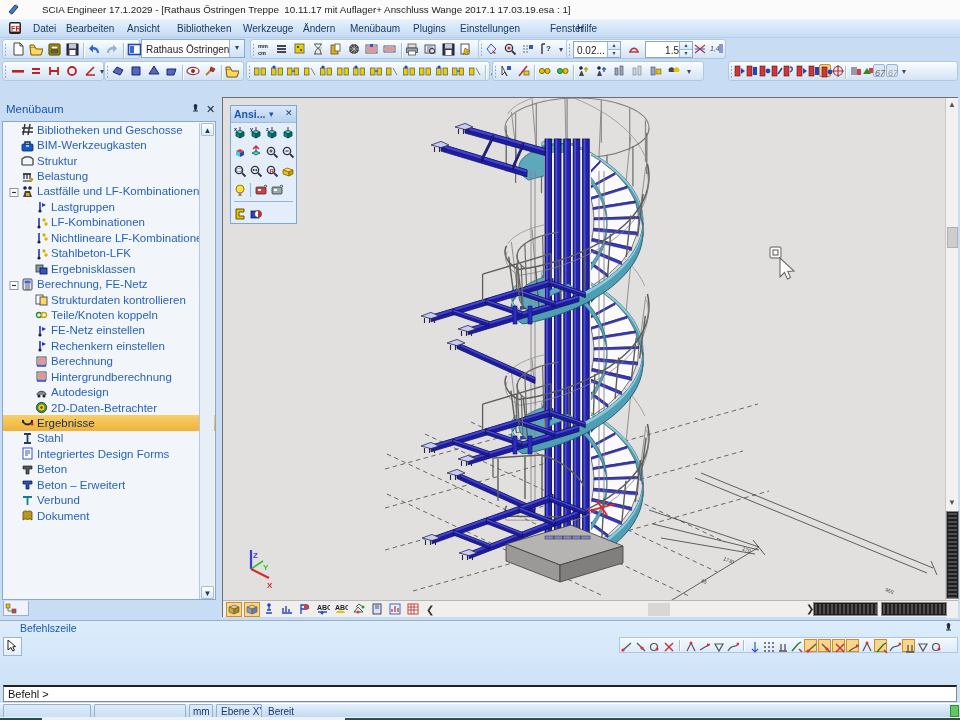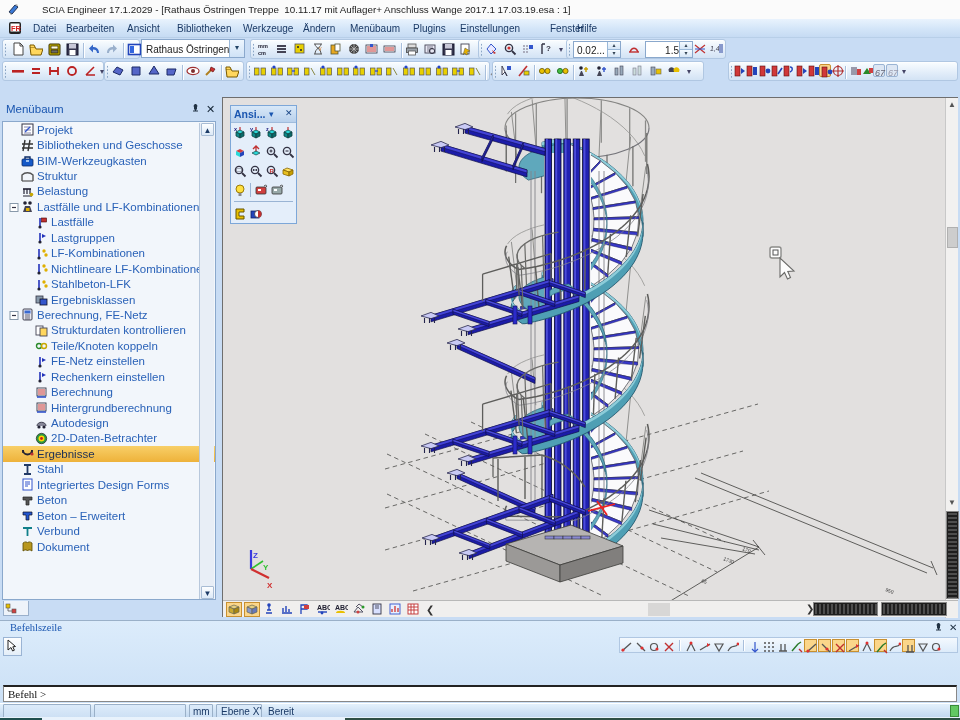--- a/index.html
+++ b/index.html
@@ -57,30 +57,30 @@
 .aico { width:16px; height:18px; display:flex; align-items:center; justify-content:center; }
 .avsep { width:1px; height:14px; background:#9ab4d4; margin:2px 2px 0 2px; }
 .ahr { height:1px; background:#9ab4d4; margin:2px 3px; }
 #vbb { position:absolute; left:0px; bottom:0px; width:735px; height:17px; background:#f0efee; border-top:1px solid #b8b8b8; }
 .vbi { position:absolute; top:1px; width:16px; height:15px; }
 .vbi.hl { background:#fbd68a; border:1px solid #c89030; }
 #vsb { position:absolute; right:0; top:0; width:13px; height:520px; background:#f2f1f0; border-left:1px solid #c8c8c8; }
 #vsb .a { position:absolute; left:0px; width:12px; height:14px; color:#555; font-size:8px; text-align:center; line-height:14px; background:#f2f1f0; }
 #vsb .th { position:absolute; left:1px; top:129px; width:11px; height:21px; background:#cdcdcd; border:1px solid #b0b0b0; }
 #cmd { position:absolute; left:0; top:620px; width:960px; height:83px; background:linear-gradient(#dcecfb,#cbe0f6); border-top:1px solid #9ab0c8; }
-#cmdh { position:absolute; left:6px; top:0; width:889px; height:14px;font-family:Liberation Serif, serif; }
+#cmdh { position:absolute; left:16px; top:0; width:889px; height:14px; }
 #cmdh .t { position:absolute; left:4px; top:1px; font-size:10.5px; color:#1a56b0; }
 #cmdh .pin { position:absolute; left:927px; top:1px; font-size:10px; color:#234; }
 #cmdh .x { position:absolute; left:943px; top:1px; font-size:10px; color:#234; }
 #cmdbtn { position:absolute; left:3px; top:16px; width:19px; height:19px; background:linear-gradient(#fdfeff,#e4eef8); border:1px solid #9ab4d4; }
 #snapbar { position:absolute; left:619px; top:16px; width:339px; height:16px; background:linear-gradient(#f4f9fe,#dcebfa); border:1px solid #b0c7e2; }
 .sni { position:absolute; top:1px; width:13px; height:13px; }
 .sni.hl { background:#fbd68a; border:1px solid #c89030; }
 #befehl { position:absolute; left:3px; top:64px; width:954px; height:17px; background:#fff; border:1px solid #888;
-  border-top:2px solid #222; font-size:11px; color:#111; padding:1px 0 0 4px;font-family:Liberation Serif, serif; }
+  border-top:2px solid #222; font-size:11px; color:#111; padding:1px 0 0 4px; }
 #status { position:absolute; left:0; top:703px; width:960px; height:14px; background:linear-gradient(#e4f1fc,#c2d8f0); border-top:1px solid #fff; }
 #status .cell { position:absolute; top:0px; height:14px; border:1px solid #9ab0c8; border-radius:1px; background:linear-gradient(#dcebfa,#cde0f4); }
 #status .tx { position:absolute; top:2px; font-size:10px; color:#1b3a66; }
 #bott { position:absolute; left:0; top:717px; width:960px; height:3px; background:#e8f2fc; }
 </style></head><body>
 <div id="title">
  <svg width="14" height="14" viewBox="0 0 14 14" style="position:absolute;left:7px;top:2px">
       <path d="M2 10 L8 3 L11 5 L5 12 Z" fill="#3a7ad8" stroke="#235"></path>
       <path d="M2 10 L4 13 L5 12Z" fill="#888"></path>
       <path d="M8 3 l2 -1 1 2" fill="#aaa"></path>
@@ -495,30 +495,20 @@
           <path d="M5.5 1 L5.5 8 M3 8 h5 M3.5 3 h4" stroke="#234" stroke-width="1.2" fill="none"></path>
           <path d="M4 1.5 h3 v5 h-3z" fill="#234"></path>
         </svg></span>
       <span class="x">✕</span>
     </div>
  <div id="lpt">
       <div class="trow">
         <span class="ind" style="width:16px"></span>
         <span class="ind" style="width:0px"></span>
         <svg width="13" height="13" viewBox="0 0 13 13" style="flex:0 0 13px">
-          <rect x="1" y="1" width="11" height="11" fill="#fff" stroke="#334" stroke-width="1"></rect>
-          <path d="M3 4 h7 M3 7 h7 M3 10 h7" stroke="#88a" stroke-width="1"></path>
-          <path d="M4 9 L9 4" stroke="#3355cc" stroke-width="1.4"></path>
-        </svg>
-        <span class="tl">Projekt</span>
-      </div>
-      <div class="trow">
-        <span class="ind" style="width:16px"></span>
-        <span class="ind" style="width:0px"></span>
-        <svg width="13" height="13" viewBox="0 0 13 13" style="flex:0 0 13px">
           <path d="M4 1 L2 12 M9 1 L7 12 M1 5 h11 M1 9 h11" stroke="#333" stroke-width="1.4" fill="none"></path>
         </svg>
         <span class="tl">Bibliotheken und Geschosse</span>
       </div>
       <div class="trow">
         <span class="ind" style="width:16px"></span>
         <span class="ind" style="width:0px"></span>
         <svg width="13" height="13" viewBox="0 0 13 13" style="flex:0 0 13px">
           <rect x="1" y="5" width="11" height="7" rx="1" fill="#1559c8" stroke="#0a2a66" stroke-width="0.8"></rect>
           <path d="M4 5 V3 h5 v2" fill="none" stroke="#0a2a66" stroke-width="1.4"></path>
@@ -552,30 +542,20 @@
             <path d="M4 6.5 h4" stroke="#334" stroke-width="1.2"></path>
           </svg></span>
         <span class="ind" style="width:0px"></span>
         <svg width="13" height="13" viewBox="0 0 13 13" style="flex:0 0 13px">
           <circle cx="4" cy="3" r="1.8" fill="#223"></circle>
           <circle cx="9" cy="3" r="1.8" fill="#223"></circle>
           <path d="M2 12 l2 -6 h5 l2 6" fill="#445" stroke="none"></path>
           <rect x="5" y="8" width="3.5" height="3" fill="#e0b000"></rect>
         </svg>
         <span class="tl">Lastfälle und LF-Kombinationen</span>
-      </div>
-      <div class="trow">
-        <span class="ind" style="width:16px"></span>
-        <span class="ind" style="width:14px"></span>
-        <svg width="13" height="13" viewBox="0 0 13 13" style="flex:0 0 13px">
-          <path d="M5 2 v9" stroke="#2233bb" stroke-width="1.6"></path>
-          <circle cx="5" cy="11" r="1.6" fill="#223"></circle>
-          <rect x="6.5" y="2" width="5" height="4" fill="#c03030" stroke="#400" stroke-width="0.6"></rect>
-        </svg>
-        <span class="tl">Lastfälle</span>
       </div>
       <div class="trow">
         <span class="ind" style="width:16px"></span>
         <span class="ind" style="width:14px"></span>
         <svg width="13" height="13" viewBox="0 0 13 13" style="flex:0 0 13px">
           <path d="M5 2 v9" stroke="#2233bb" stroke-width="1.6"></path>
           <circle cx="5" cy="11" r="1.6" fill="#223"></circle>
           <path d="M7 3 l4 2 -4 2" fill="#2233bb"></path>
         </svg>
         <span class="tl">Lastgruppen</span>

